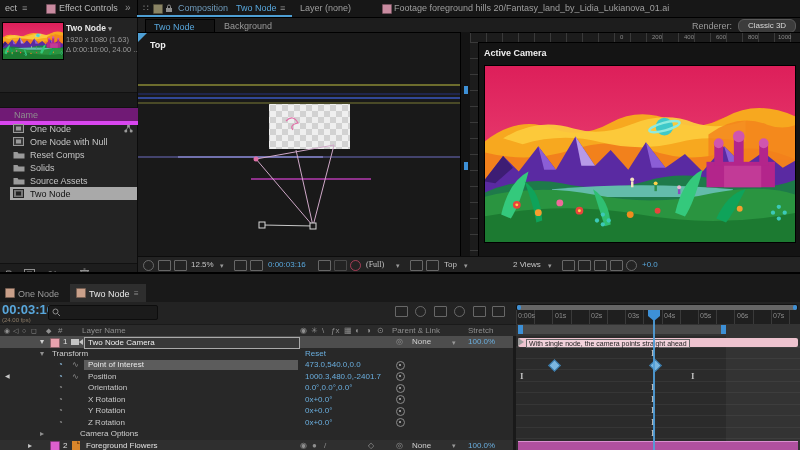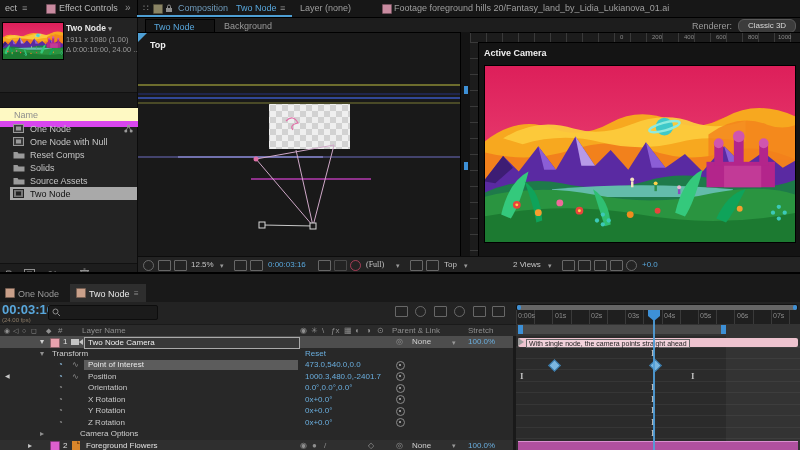--- a/index.html
+++ b/index.html
@@ -120,26 +120,26 @@
     <span class="t" style="left:300px;top:4px;color:#9f9f9f;">Layer (none)</span>
     <span class="sw" style="left:382px;top:4px;background:#c98ba0;"></span>
     <span class="t" style="left:394px;top:4px;color:#9f9f9f;max-width:400px;overflow:hidden;text-overflow:ellipsis;">Footage foreground hills 20/Fantasy_land_by_Lidia_Lukianova_01.ai</span>
   </div>
 
   <div class="panel" style="left:0;top:18px;width:137px;height:264px;background:#232323;border-right:1px solid #0c0c0c;">
     <svg style="position:absolute;left:2px;top:4px;border:1px solid #000;" width="60" height="36">
         <use href="#artwork" xlink:href="#artwork"></use>
       </svg>
     <span class="t" style="left:66px;top:6px;color:#e8e8e8;font-weight:bold;font-size:8.5px;"><span>Two Node</span> <span class="chevron">▾</span></span>
-    <span class="t" style="left:66px;top:18px;color:#9a9a9a;font-size:7.5px;">1911 x 1080 (1.00)</span>
+    <span class="t" style="left:66px;top:18px;color:#9a9a9a;font-size:7.5px;">1920 x 1080 (1.63)</span>
     <span class="t" style="left:66px;top:28px;color:#9a9a9a;font-size:7.5px;">Δ 0:00:10:00, 24.00 ...</span>
 
     <div class="t" style="left:0;top:74px;width:137px;height:14px;background:#1a1a1a;border-top:1px solid #111;border-bottom:1px solid #111;"></div>
 
-    <div class="t" style="left:0;top:90px;width:153px;height:13px;background:#fef9c3;border-bottom:6px solid #d946ef;">
+    <div class="t" style="left:0;top:90px;width:153px;height:13px;background:#701a75;border-bottom:4px solid #d946ef;">
       <span class="t" style="left:14px;top:3px;color:#8e8e8e;">Name</span>
     </div>
 
     <div class="t" style="left:0;top:104px;width:137px;height:13px;">
       <svg style="position:absolute;left:13px;top:2px;" width="11" height="9">
           <rect x="0.5" y="0.5" width="10" height="8" fill="#3a3a3a" stroke="#9a9a9a"></rect>
           <rect x="3" y="2.5" width="5" height="4" fill="#9a9a9a"></rect>
         </svg>
       <span class="t" style="left:30px;top:3px;color:#c4c4c4;">One Node</span>
       <svg style="position:absolute;left:124px;top:2px;" width="9" height="9">

